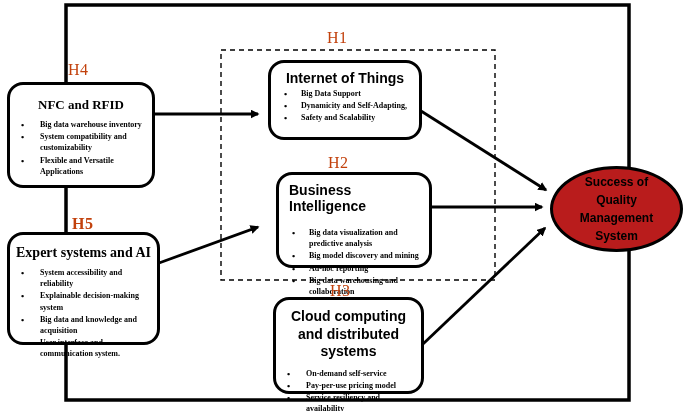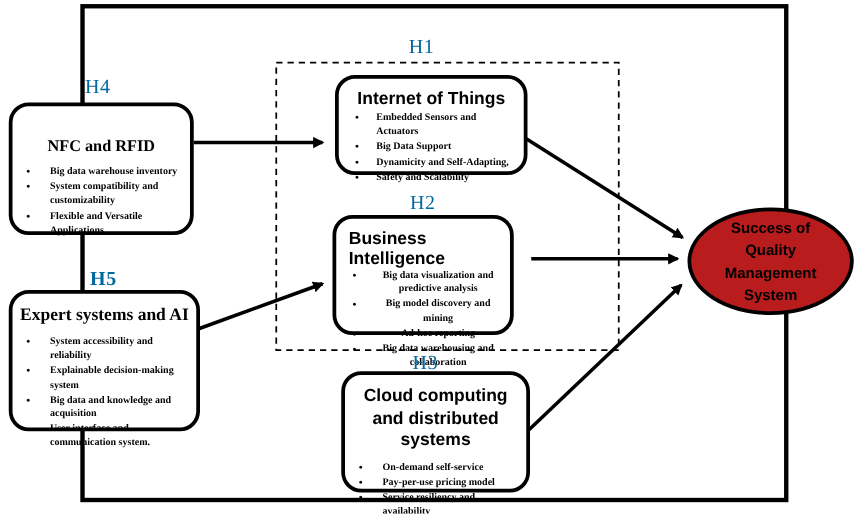--- a/index.html
+++ b/index.html
@@ -3,21 +3,21 @@
 <meta charset="utf-8">
 <style>
   html,body{margin:0;padding:0;background:#ffffff;}
   #stage{
     position:relative;width:685px;height:411px;background:#ffffff;
     font-family:"Liberation Serif", serif;overflow:hidden;
   }
   svg.connectors{position:absolute;left:0;top:0;z-index:1;}
   .hlabel{
     position:absolute;z-index:3;font-family:"Liberation Serif", serif;
-    font-size:16px;color:#0369a1;letter-spacing:.5px;
+    font-size:16px;color:#c2410c;letter-spacing:.5px;
   }
   .node{
     position:absolute;z-index:2;background:#ffffff;border:3px solid #000;
     border-radius:16px;box-sizing:border-box;
   }
   .node .title{
     font-weight:bold;text-align:center;color:#000;
   }
   .serif-title{font-family:"Liberation Serif", serif;font-size:13px;}
   .sans-title{font-family:"Liberation Sans", sans-serif;font-size:14px;}
@@ -64,51 +64,50 @@
     <line x1="423" y1="344" x2="545" y2="228" stroke="#000" stroke-width="2.8" marker-end="url(#arrow)"></line>
   </svg>
 
   <div class="hlabel" style="left:327px;top:29px;">H1</div>
   <div class="hlabel" style="left:328px;top:154px;">H2</div>
   <div class="hlabel" style="left:330px;top:282px;">H3</div>
   <div class="hlabel" style="left:68px;top:61px;">H4</div>
   <div class="hlabel" style="left:72px;top:215px;font-weight:bold;">H5</div>
 
   <div class="node" id="box-nfc" style="left:7px;top:82px;width:148px;height:106px;">
-    <div class="title serif-title" style="padding-top:24px;">NFC and RFID</div>
+    <div class="title serif-title" style="padding-top:12px;">NFC and RFID</div>
     <ul class="bullets">
       <li>Big data warehouse inventory</li>
       <li>System compatibility and customizability</li>
       <li>Flexible and Versatile Applications</li>
     </ul>
   </div>
 
   <div class="node" id="box-expert" style="left:7px;top:232px;width:153px;height:113px;">
     <div class="title serif-title" style="padding-top:10px;font-size:14px;">Expert systems and AI</div>
     <ul class="bullets">
       <li>System accessibility and reliability</li>
       <li>Explainable decision-making system</li>
       <li>Big data and knowledge and acquisition</li>
       <li>User interface and communication system.</li>
     </ul>
   </div>
 
   <div class="node" id="box-iot" style="left:268px;top:60px;width:154px;height:80px;">
     <div class="title sans-title" style="padding-top:7px;">Internet of Things</div>
     <ul class="bullets" style="margin-top:2px;">
-      <li>Embedded Sensors and Actuators</li>
       <li>Big Data Support</li>
       <li>Dynamicity and Self-Adapting,</li>
       <li>Safety and Scalability</li>
     </ul>
   </div>
 
-  <div class="node" id="box-bi" style="left:266px;top:172px;width:145px;height:96px;">
+  <div class="node" id="box-bi" style="left:276px;top:172px;width:156px;height:96px;">
     <div class="title sans-title" style="padding-top:7px;">Business Intelligence</div>
-    <ul class="bullets" style="margin-top:0;text-align:center;">
+    <ul class="bullets" style="margin-top:13px;">
       <li>Big data visualization and predictive analysis</li>
       <li>Big model discovery and mining</li>
       <li>Ad-hoc reporting</li>
       <li>Big data warehousing and collaboration</li>
     </ul>
   </div>
 
   <div class="node" id="box-cloud" style="left:273px;top:297px;width:151px;height:97px;">
     <div class="title sans-title" style="padding:8px 14px 0 14px;line-height:1.25;">Cloud computing and distributed systems</div>
     <ul class="bullets" style="margin-top:7px;">

